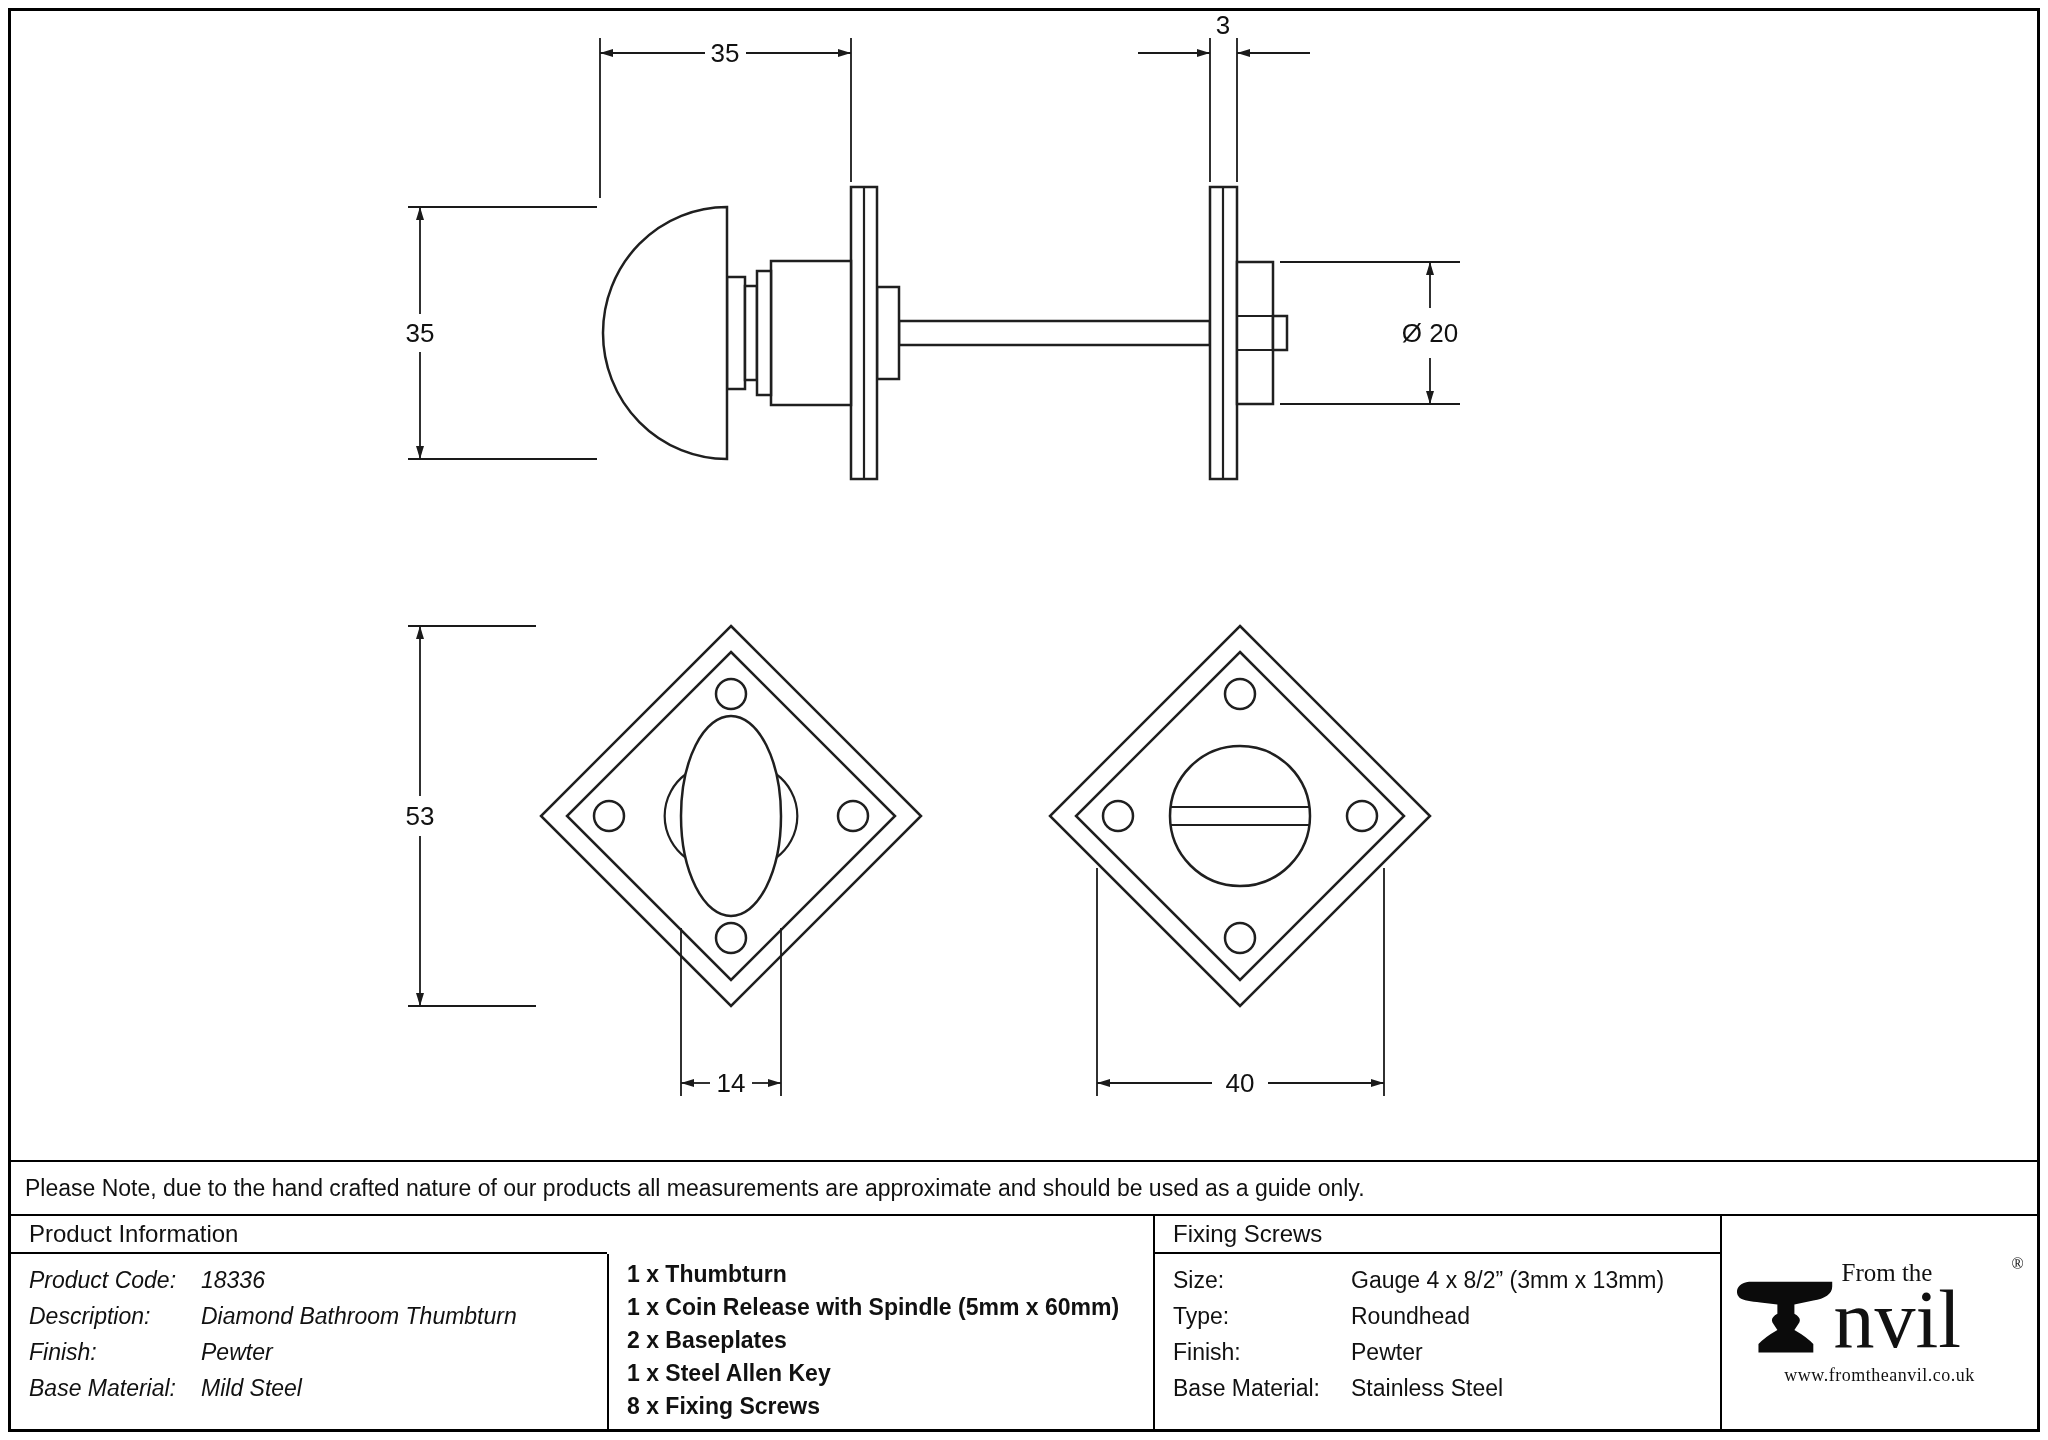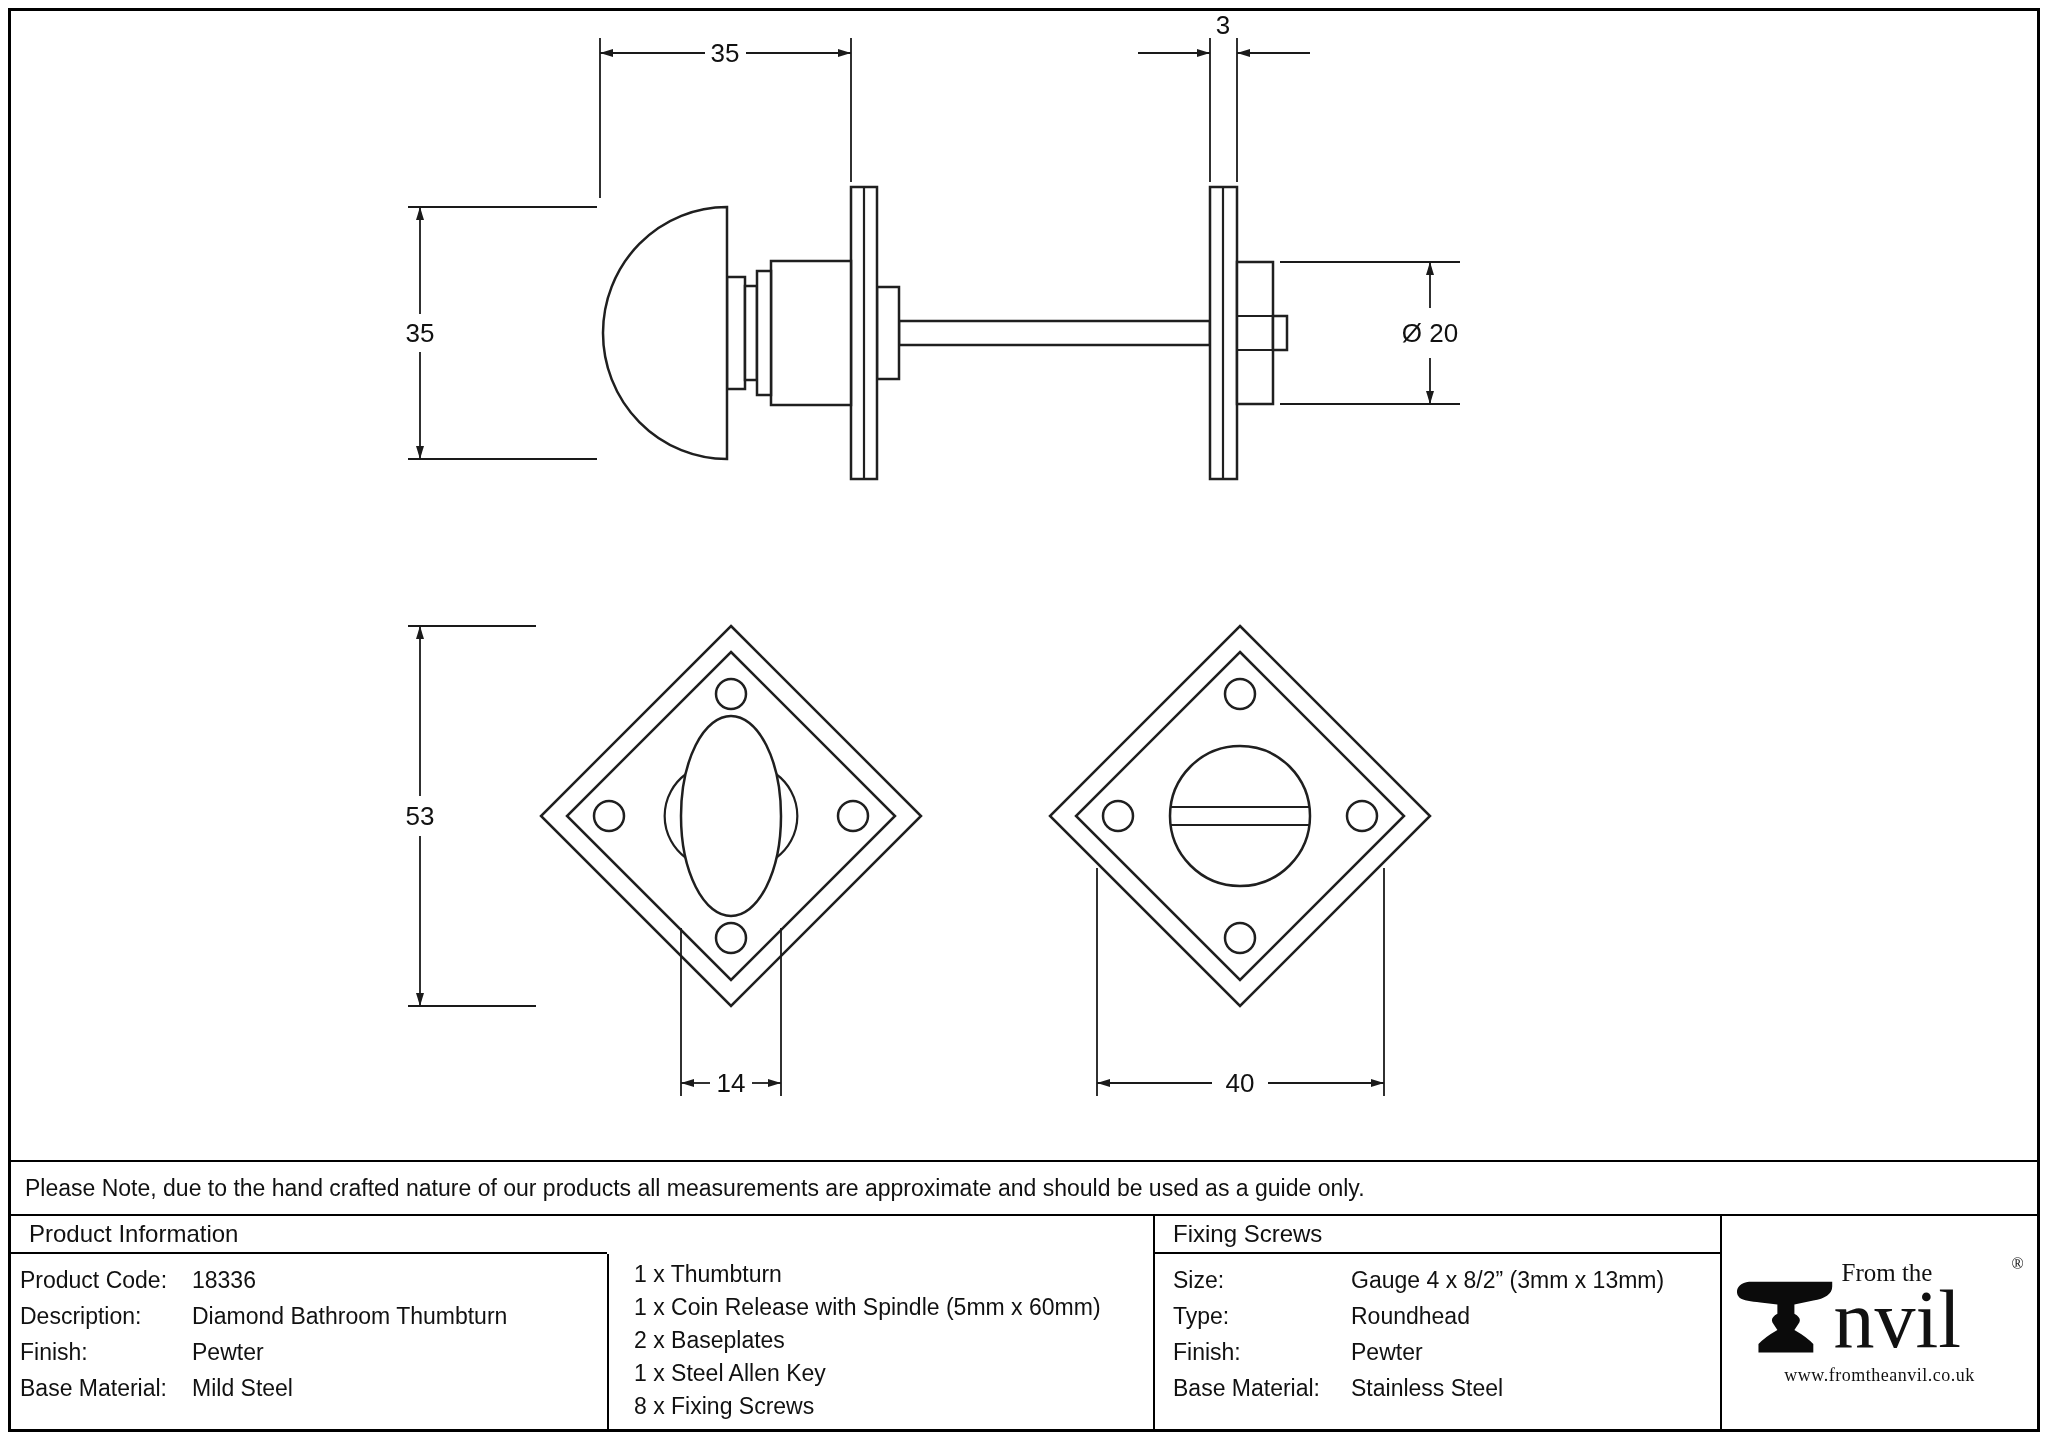--- a/index.html
+++ b/index.html
@@ -20,22 +20,22 @@
               display:flex; align-items:center; padding-left:14px; font-size:23px; }
 
   
   .info-table { position:absolute; left:11px; top:1216px; width:2026px; height:213px;
                 display:grid; grid-template-columns:596px 546px 567px 1fr; grid-template-rows:38px 1fr; }
   .cell { font-size:23px; }
   .hdr { display:flex; align-items:center; padding-left:18px; font-size:24px; border-bottom:2px solid #000; }
   .h1 { grid-area:1/1/2/2; }
   .h2 { grid-area:1/2/2/3; border-left:2px solid #000; }
   .h3 { grid-area:1/3/2/4; border-left:2px solid #000; }
-  .b1 { grid-area:2/1/3/2; padding:8px 0 0 9px; }
-  .b2 { grid-area:2/2/3/3; border-left:2px solid #000; padding:4px 0 0 25px; }
+  .b1 { grid-area:2/1/3/2; padding:8px 0 0 18px;font-style:italic; }
+  .b2 { grid-area:2/2/3/3; border-left:2px solid #000; padding:4px 0 0 18px;font-weight:bold; }
   .b3 { grid-area:2/3/3/4; border-left:2px solid #000; padding:8px 0 0 18px; }
   .logo-cell { grid-area:1/4/3/5; border-left:2px solid #000; display:flex; align-items:center; justify-content:center; }
 
   .kv-row { display:flex; height:36px; align-items:center; }
   .b1 .kv-label { width:172px; }
   .b3 .kv-label { width:178px; }
   .pack-item { line-height:33px; height:33px; }
 
   
   .logo-block { position:relative; width:300px; height:140px; }

